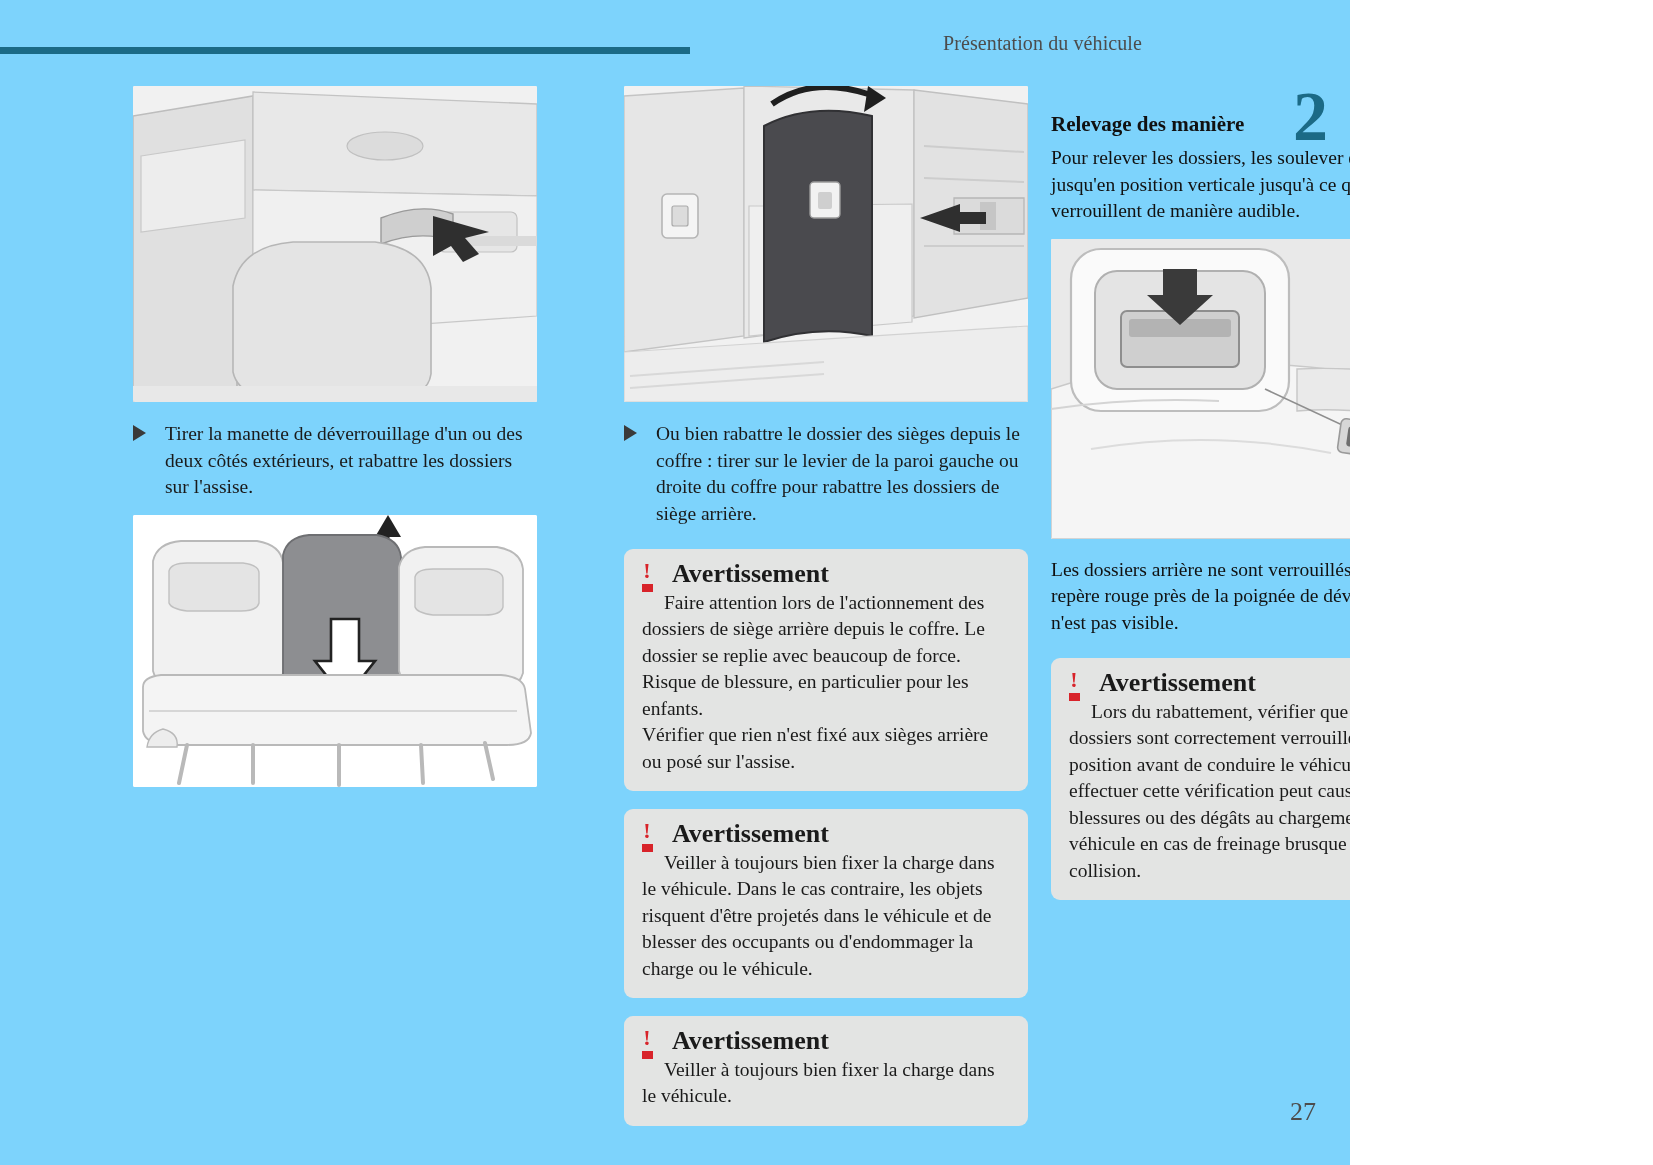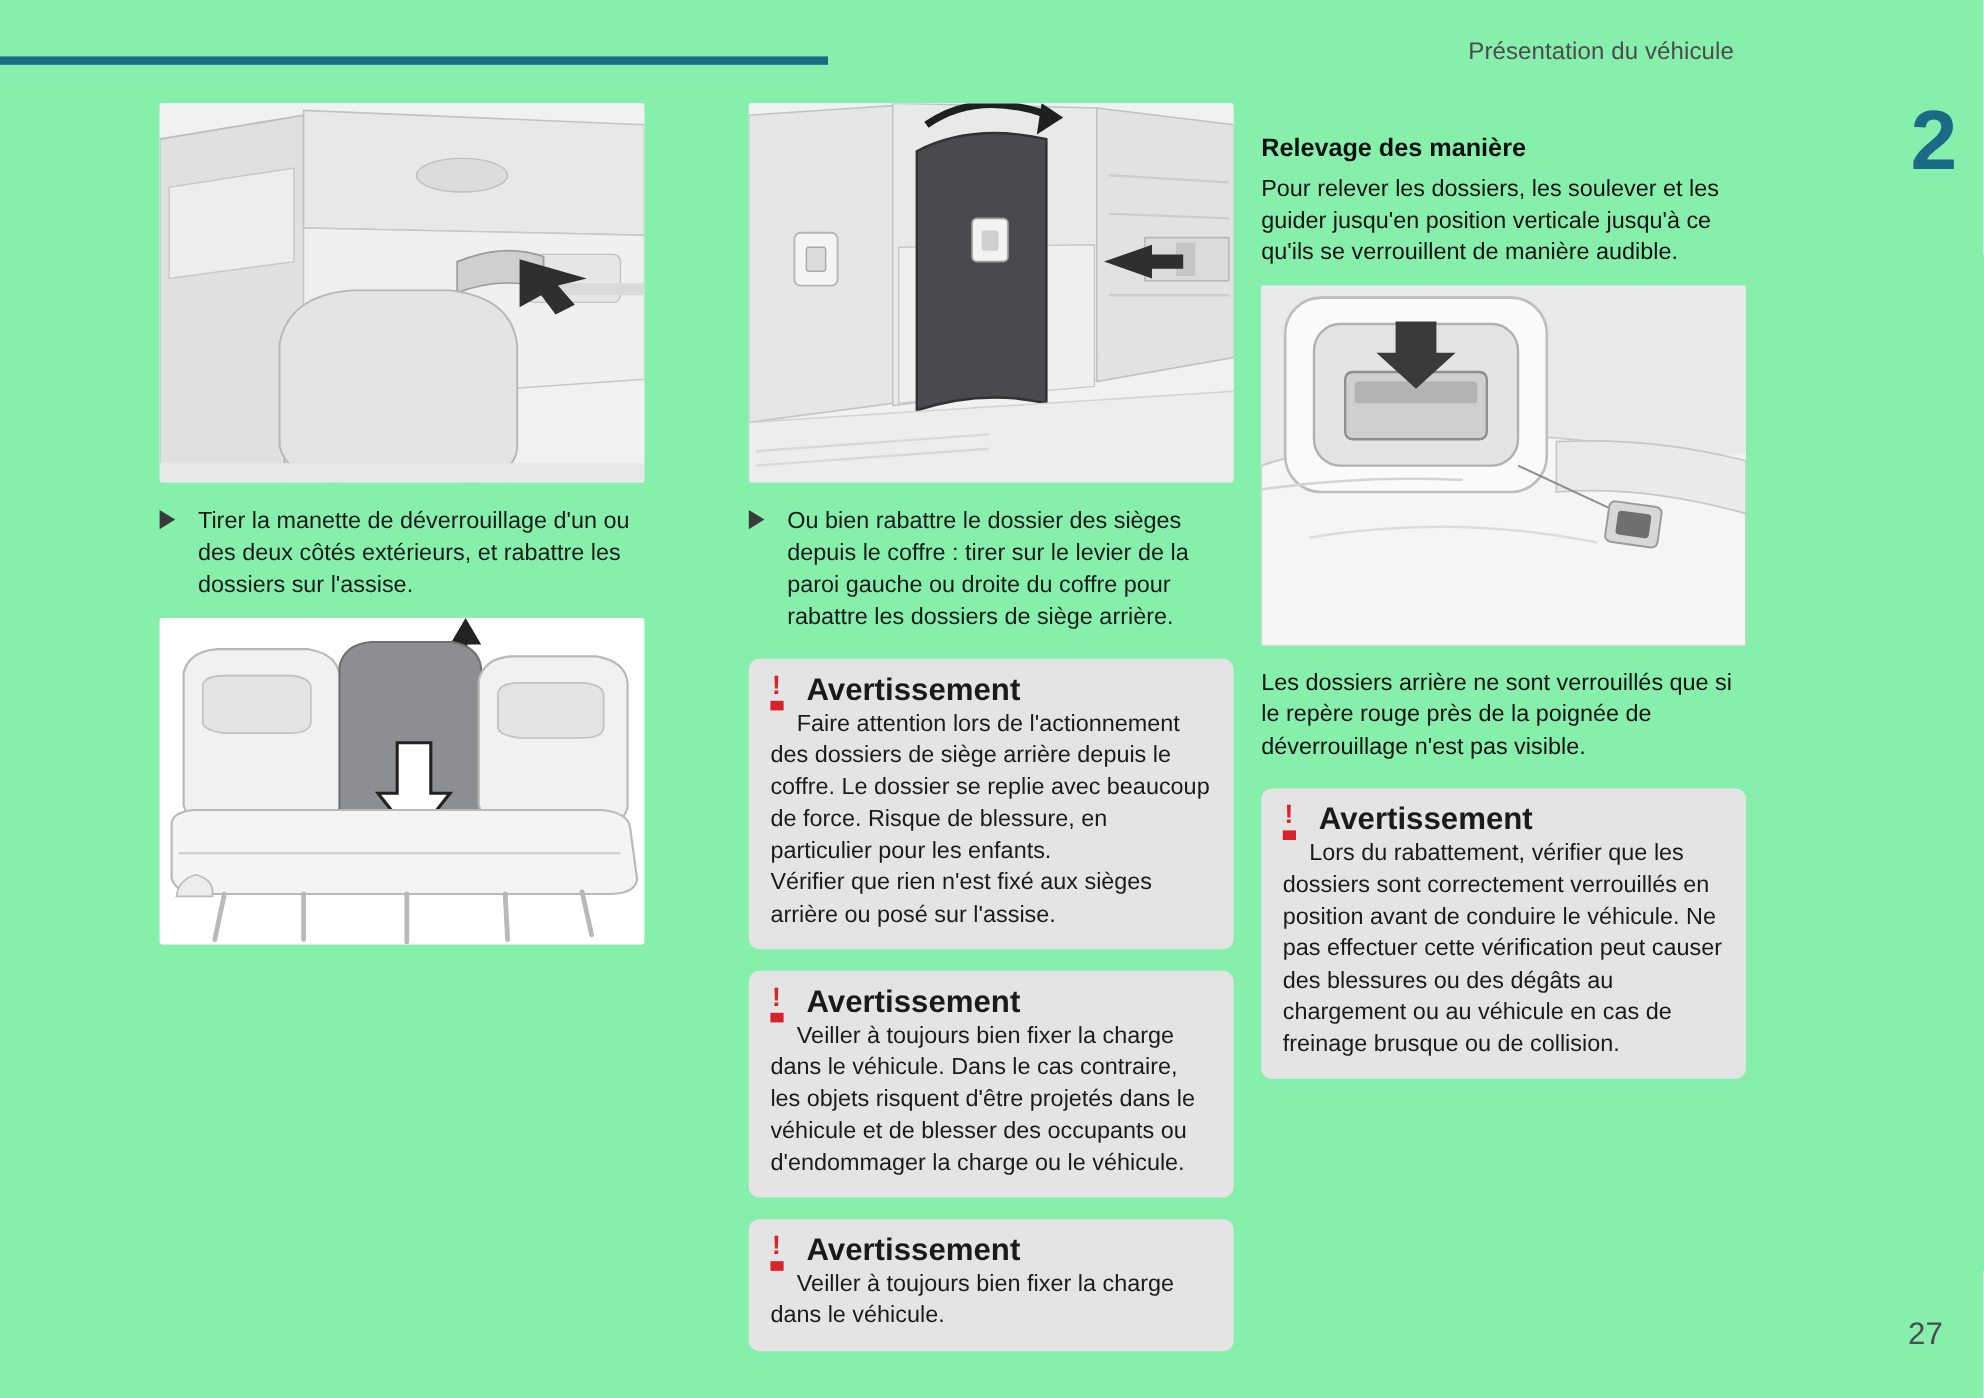--- a/index.html
+++ b/index.html
@@ -6,24 +6,25 @@
     margin: 0;
     padding: 0;
     background: #ffffff;
   }
   body {
     font-family: "Liberation Sans", sans-serif;
     color: #1a1a1a;
   }
   .page {
     position: relative;
-    width: 1653px;
+    width: 1350px;
     height: 1165px;
-    background: #86efac;
+    background: #7dd3fc;
     overflow: hidden;
+    font-family: Liberation Serif, serif;
   }
 
   
   .header-rule {
     position: absolute;
     left: 0;
     top: 47px;
     width: 690px;
     height: 7px;
     background: #1b6a86;

